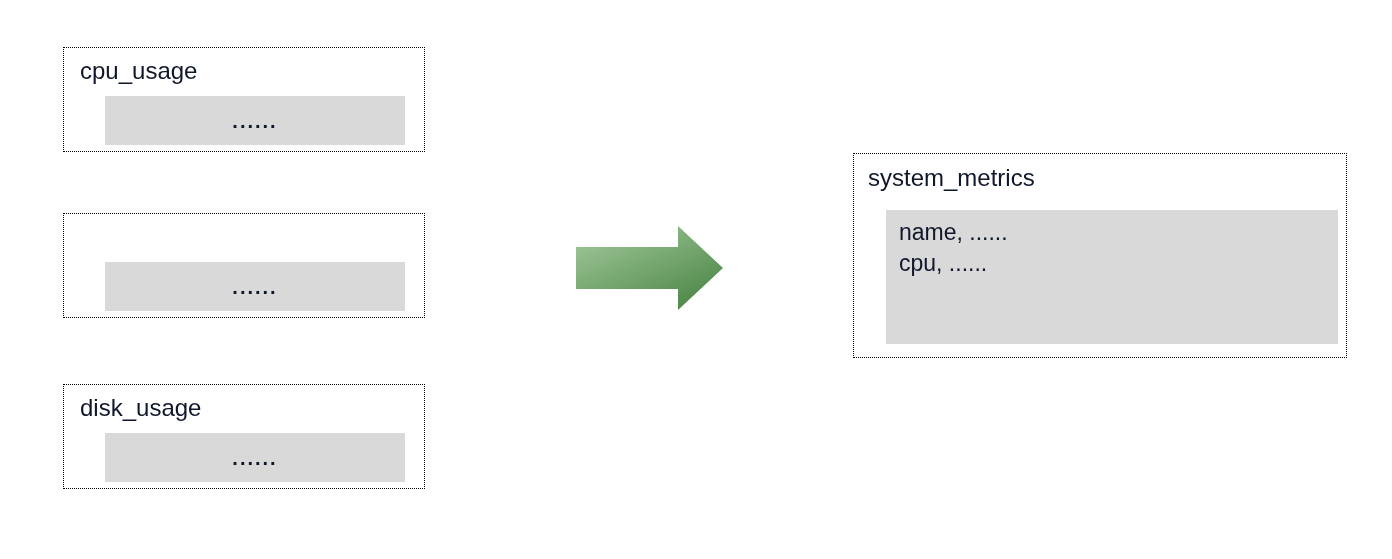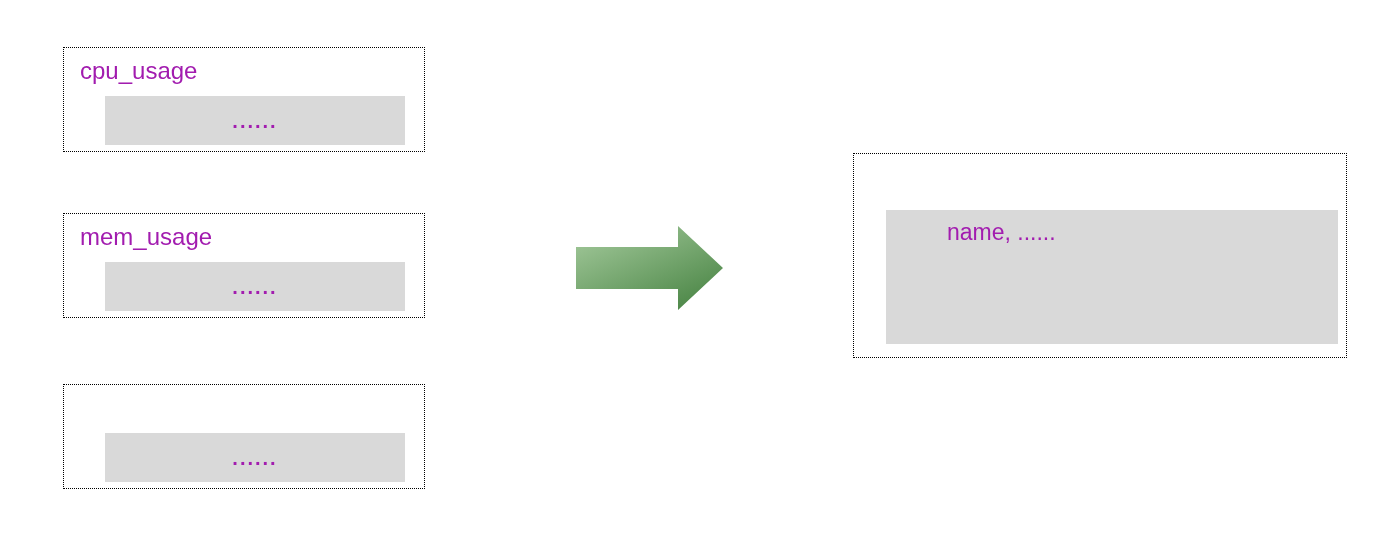--- a/index.html
+++ b/index.html
@@ -2,21 +2,21 @@
 <html><head>
 <meta charset="utf-8">
 <style>
   html, body { margin: 0; padding: 0; background: #ffffff; }
   .canvas {
     position: relative;
     width: 1392px;
     height: 559px;
     background: #ffffff;
     font-family: "Liberation Sans", sans-serif;
-    color: #a21caf;
+    color: #0f172a;
     overflow: hidden;
   }
 
   
   .src-box {
     position: absolute;
     left: 63px;
     width: 362px;
     height: 105px;
     border: 1px dotted #000000;
@@ -88,57 +88,58 @@
     width: 452px;
     height: 134px;
     background: #d9d9d9;
     box-sizing: border-box;
     padding: 7px 0 0 13px;
   }
   .result-row {
     font-size: 23px;
     line-height: 31px;
     white-space: nowrap;
-    margin-left: 48px;
   }
 </style>
 </head>
 <body>
 
 <div class="canvas">
 
   <div class="src-box pos-0">
     <div class="src-title">cpu_usage</div>
     <div class="src-panel">
       <span class="src-dots">......</span>
     </div>
   </div>
 
   <div class="src-box pos-1">
-    <div class="src-title">mem_usage</div>
     <div class="src-panel">
       <span class="src-dots">......</span>
     </div>
   </div>
 
   <div class="src-box pos-2">
+    <div class="src-title">disk_usage</div>
     <div class="src-panel">
       <span class="src-dots">......</span>
     </div>
   </div>
 
   <svg class="merge-arrow" viewBox="0 0 147 84" aria-hidden="true">
     <defs>
       <linearGradient id="arrowGrad" x1="0%" y1="0%" x2="80%" y2="100%">
         <stop offset="0" stop-color="#a7cc9f"></stop>
         <stop offset="1" stop-color="#4b8646"></stop>
       </linearGradient>
     </defs>
     <polygon points="0,21 102,21 102,0 147,42 102,84 102,63 0,63" fill="url(#arrowGrad)"></polygon>
   </svg>
 
   <div class="result-box">
+    <div class="result-title">system_metrics</div>
     <div class="result-panel">
       <div class="result-row">name, ......</div>
+      <div class="result-row">cpu, ......</div>
     </div>
   </div>
 
 </div>
 
 </body></html>

